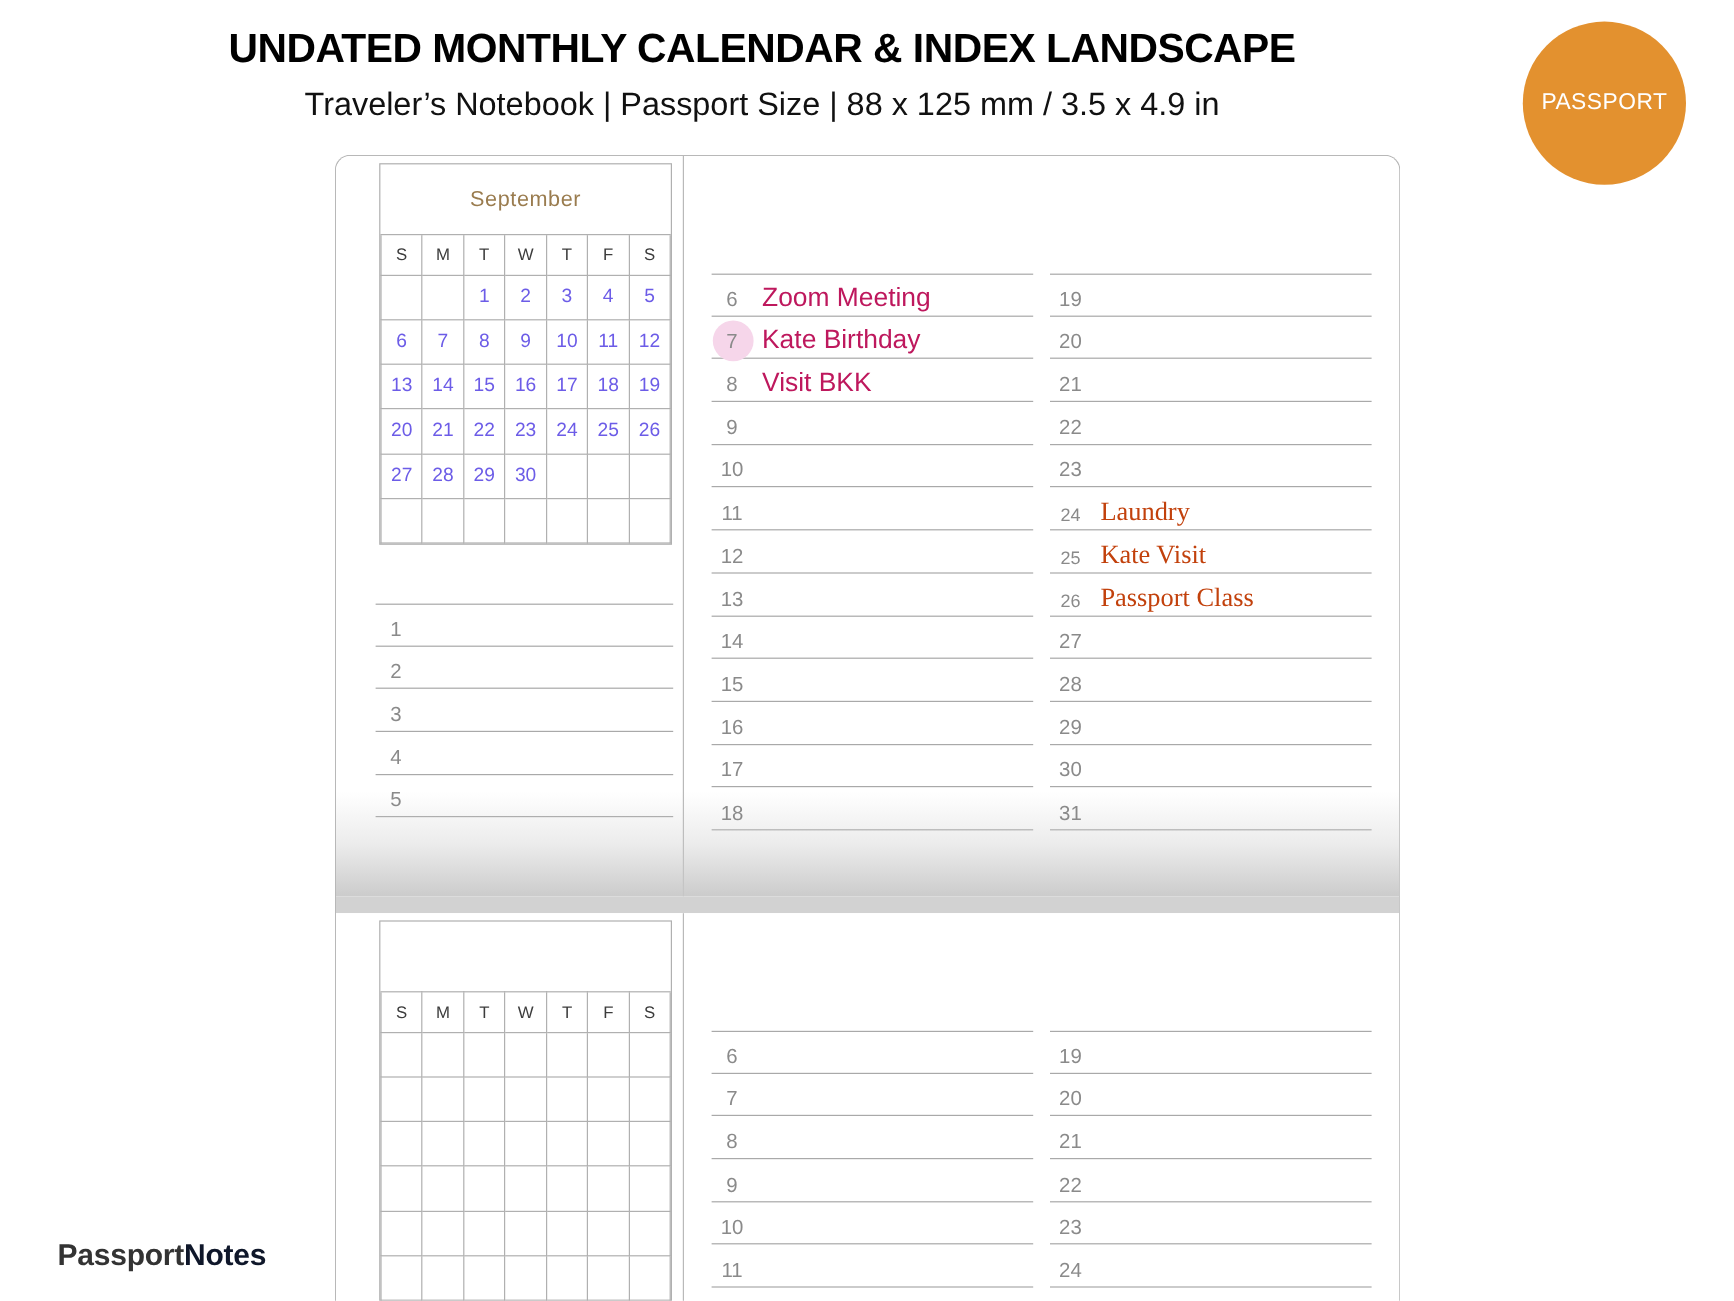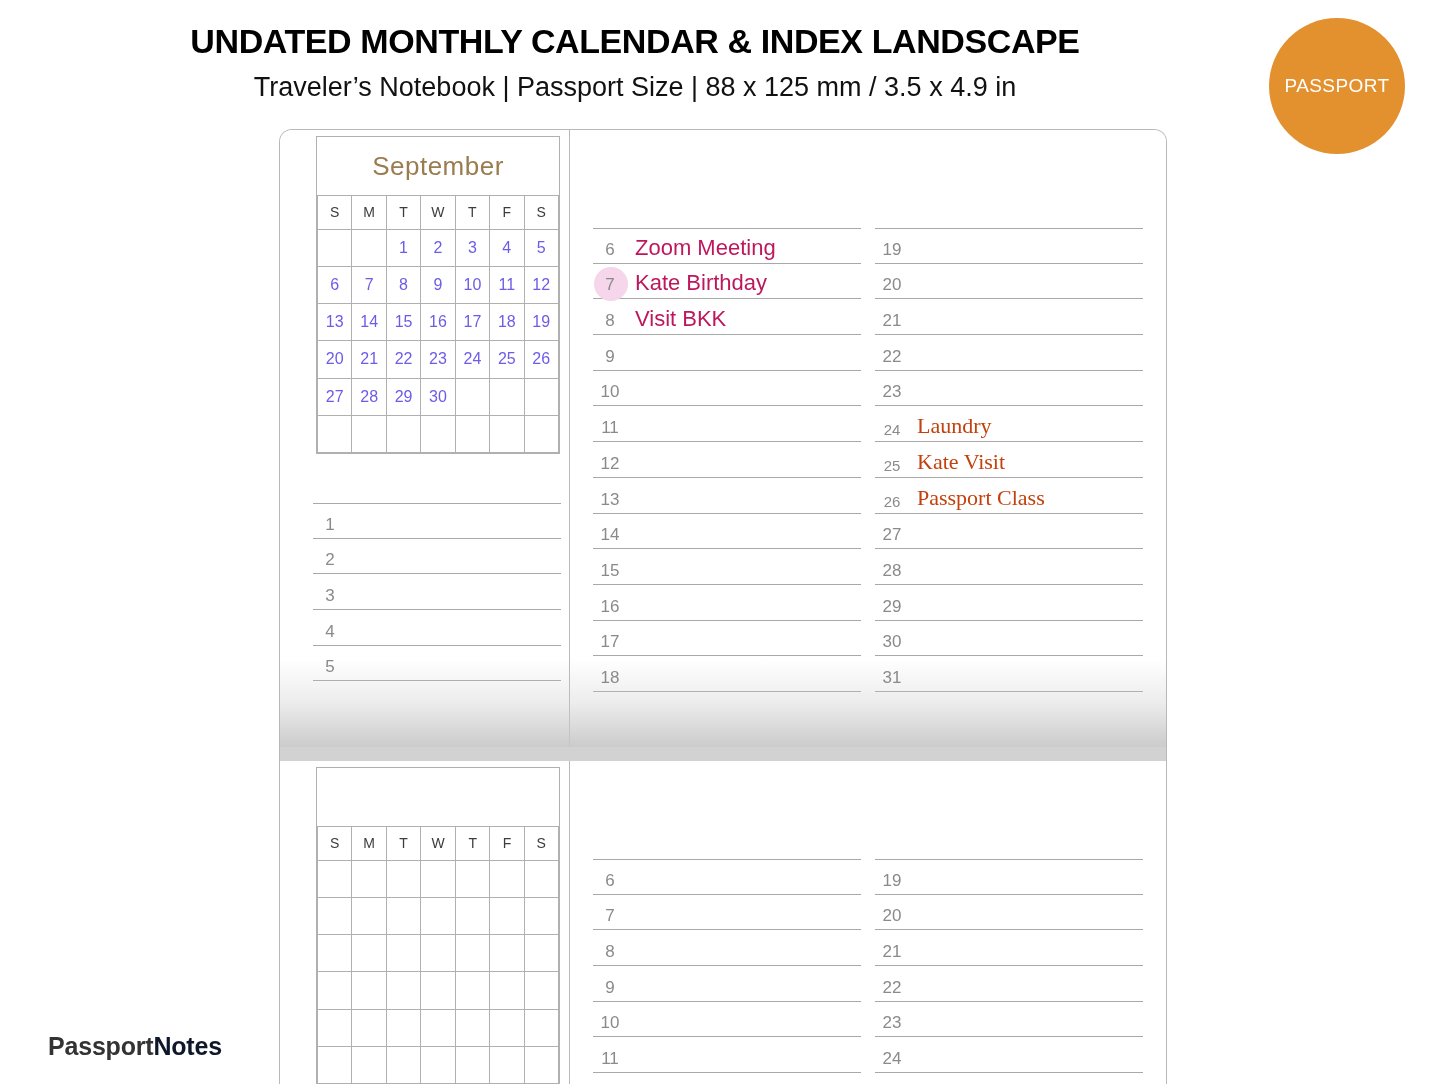--- a/index.html
+++ b/index.html
@@ -69,21 +69,21 @@
     border:1px solid #b0b0b0;
     border-collapse:collapse;
     background:#fff;
   }
   .cal table{border-collapse:collapse;width:100%;height:100%;}
   .cal .month-title-cell{
     height:56px;text-align:center;vertical-align:middle;
     border-bottom:1px solid #b0b0b0;
   }
   .cal .month-title{
-    font-size:26px;color:#9a7c4f;letter-spacing:0.5px;
+    font-size:18px;color:#9a7c4f;letter-spacing:0.5px;
     font-family:"Liberation Sans", sans-serif;font-weight:normal;text-align:right;
   }
   .cal td.dow{
     width:34.5px;height:30px;text-align:center;vertical-align:middle;
     border:1px solid #b0b0b0;
     font-size:14px;color:#3c3c3c;font-weight:normal;
   }
   .cal td.day{
     width:34.5px;height:34px;text-align:center;vertical-align:middle;
     border:1px solid #b0b0b0;

